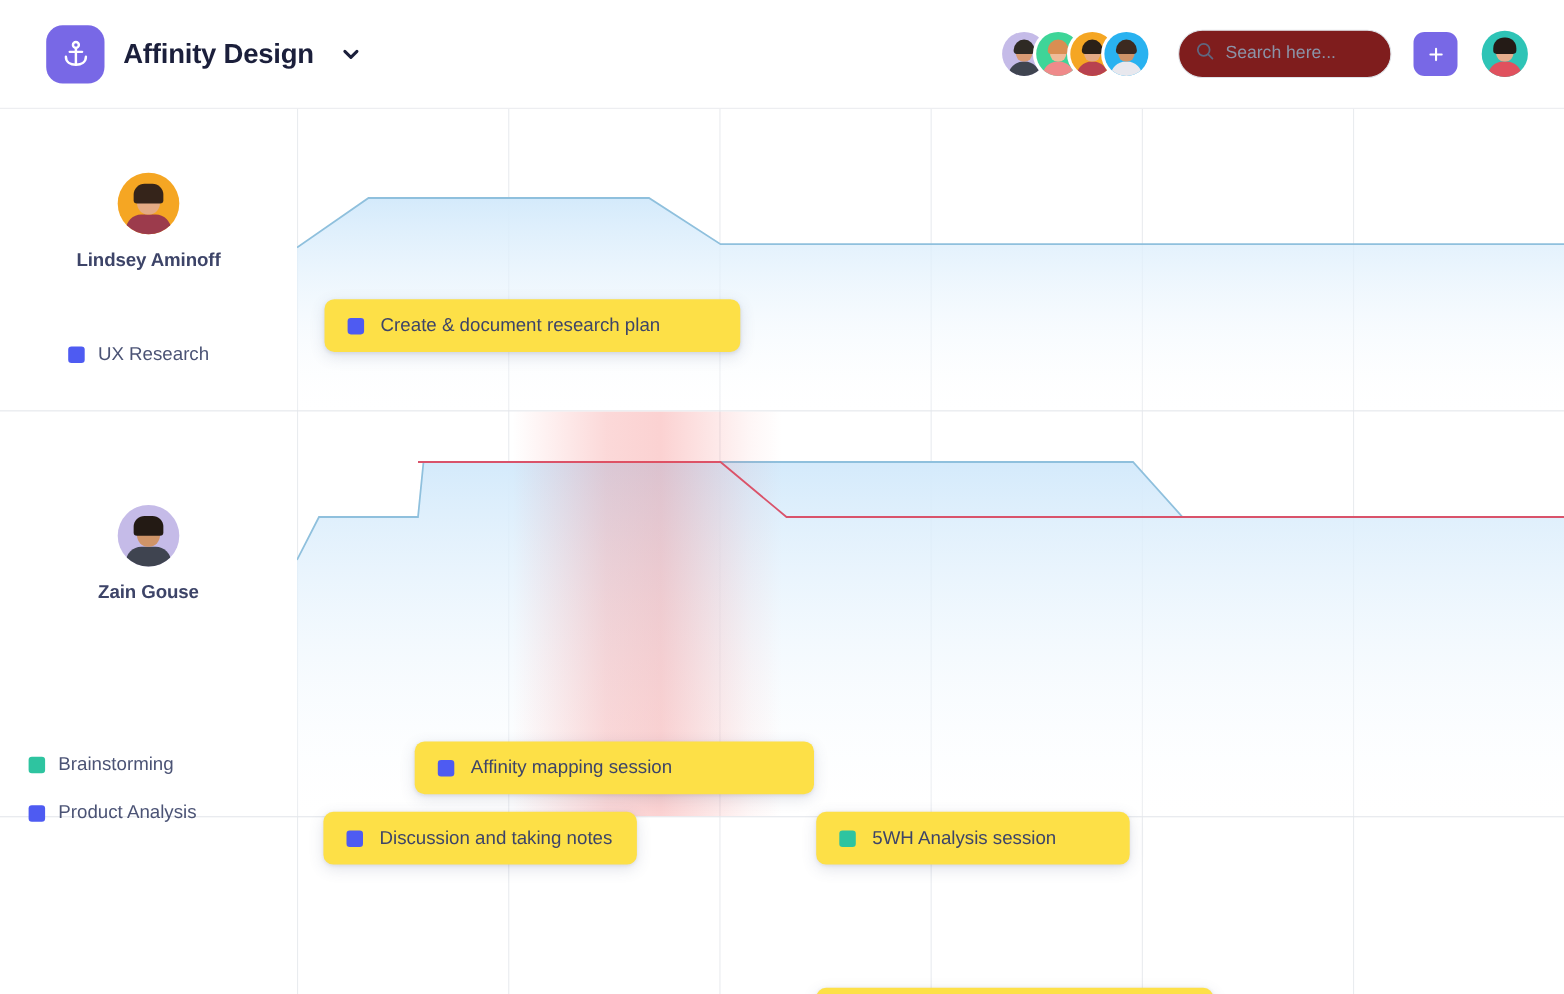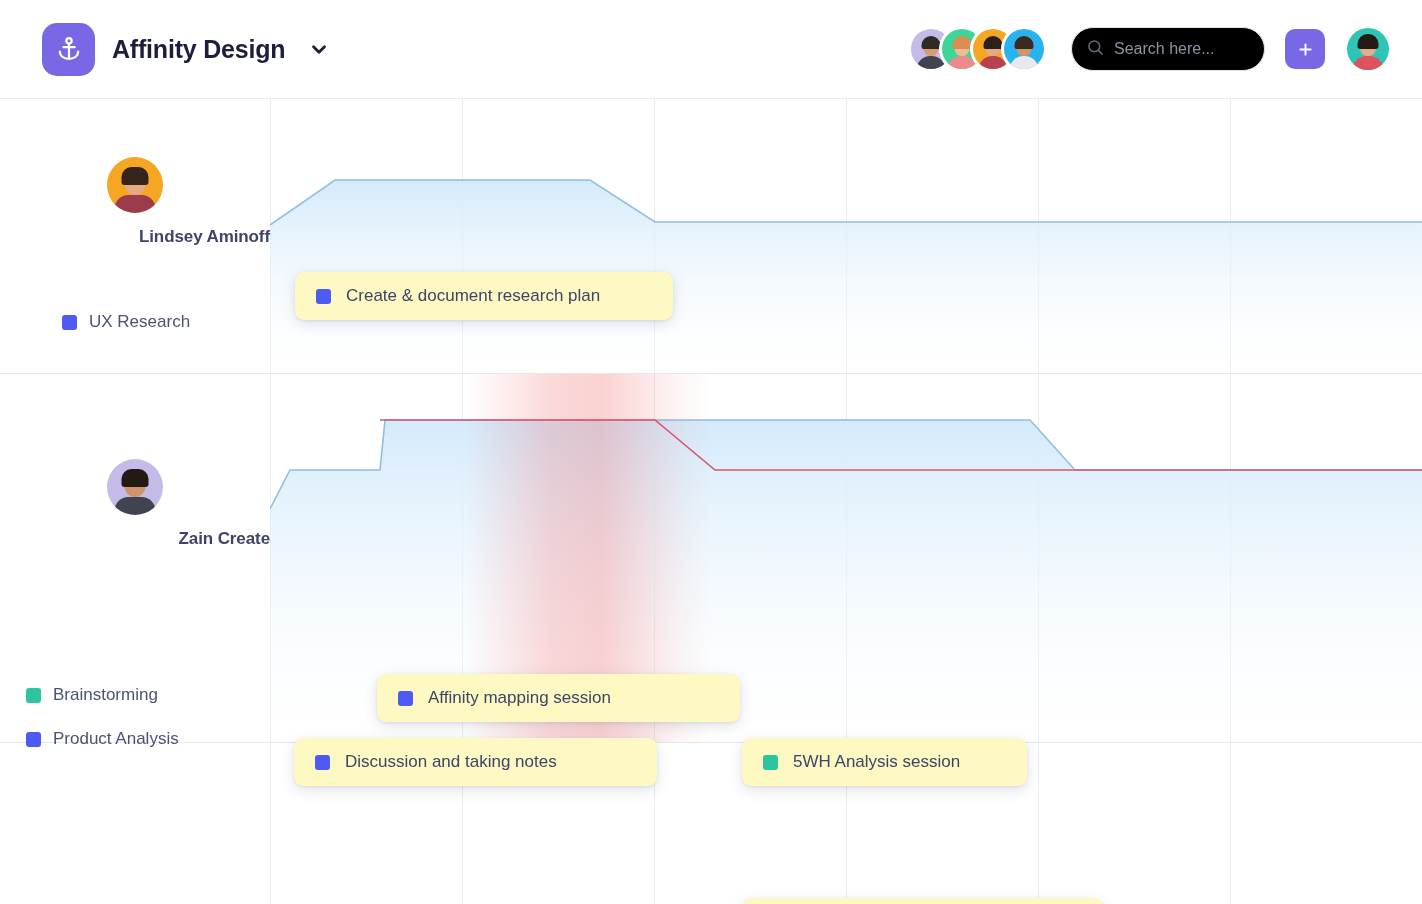--- a/index.html
+++ b/index.html
@@ -54,21 +54,21 @@
   }
   .av .body {
     position: absolute; left: 50%; transform: translateX(-50%);
     bottom: -4px; width: 29px; height: 17px; border-radius: 14px 14px 0 0;
     background: #444a5a;
   }
 
   .search-box {
     width: 194px; height: 44px; border: 1px solid #dfe3e8; border-radius: 24px;
     display: flex; align-items: center; gap: 9px; padding: 0 14px;
-    margin-left: 27px; background: #000000;
+    margin-left: 27px; background: #7f1d1d;
   }
   .search-input-txt { font-size: 16px; color: #8b93a7; white-space: nowrap; }
 
   .plus-btn {
     width: 40px; height: 40px; border-radius: 10px; background: #7868e6;
     display: flex; align-items: center; justify-content: center;
     margin-left: 20px; border: none; cursor: pointer;
   }
   .me-avatar { margin-left: 22px; width: 42px; height: 42px; }
 
@@ -84,21 +84,21 @@
   .hline { position: absolute; left: 0; right: 0; height: 1px; background: #e4e7eb; }
 
   .rows { position: absolute; inset: 0; }
   .row { position: absolute; left: 0; width: 1422px; }
 
   
   .sidecell {
     position: absolute; left: 0; top: 0; width: 270px; height: 100%;
     background: transparent;
   }
-  .person { position: absolute; left: 0; width: 270px; text-align: right; }
+  .person { position: absolute; left: 0; width: 270px; text-align: center; }
   .person-av {
     width: 56px; height: 56px; border-radius: 50%;
     margin: 0 auto 14px; position: relative; overflow: hidden;
   }
   .person-av .head { bottom: 18px; width: 21px; height: 24px; }
   .person-av .hair { bottom: 28px; width: 27px; height: 18px; }
   .person-av .body { bottom: -6px; width: 41px; height: 24px; }
   .person-name {
     font-size: 17px; font-weight: bold; color: #3d4468; letter-spacing: -0.1px;
   }
@@ -124,21 +124,21 @@
       rgba(240,80,80,0.22) 35%,
       rgba(240,80,80,0.26) 55%,
       rgba(240,80,80,0.05) 88%,
       rgba(240,80,80,0) 100%);
     pointer-events: none;
   }
 
   
   .card {
     position: absolute;
-    height: 48px; background: #fef9c3; border-radius: 9px;
+    height: 48px; background: #fde047; border-radius: 9px;
     box-shadow: 0 4px 14px rgba(70,80,120,0.16), 0 1px 3px rgba(70,80,120,0.10);
     display: flex; align-items: center; gap: 15px;
     padding: 0 21px; cursor: pointer;
   }
   .card-label { font-size: 17px; color: #3d4468; white-space: nowrap; }
 </style>
 </head>
 <body>
 
 <div class="header">
@@ -268,36 +268,36 @@
           </svg>
           <div class="redband" style="left: 196px; width: 245px;"></div>
         </div>
         <div class="sidecell">
           <div class="person" style="top: 85px;">
             <div class="av person-av" style="background: rgb(197, 187, 232);">
               <span class="body" style="background:#3f4450"></span>
               <span class="head" style="background:#cf9468"></span>
               <span class="hair" style="background:#231a14"></span>
             </div>
-            <div class="person-name">Zain Create</div>
+            <div class="person-name">Zain Gouse</div>
           </div>
           <div class="legend-item" style="top: 311px;">
             <span class="sw" style="background:#2ec4a0"></span>
             <span class="legend-label">Brainstorming</span>
           </div>
           <div class="legend-item" style="top: 355px;">
             <span class="sw" style="background:#4e5bf2"></span>
             <span class="legend-label">Product Analysis</span>
           </div>
         </div>
         <div class="card" style="left: 377px; top: 300px; width: 363px;">
           <span class="sw" style="background:#4e5bf2"></span>
           <span class="card-label">Affinity mapping session</span>
         </div>
-        <div class="card" style="left: 294px; top: 364px; width: 363px;">
+        <div class="card" style="left: 294px; top: 364px; width: 285px;">
           <span class="sw" style="background:#4e5bf2"></span>
           <span class="card-label">Discussion and taking notes</span>
         </div>
         <div class="card" style="left: 742px; top: 364px; width: 285px;">
           <span class="sw" style="background:#2ec4a0"></span>
           <span class="card-label">5WH Analysis session</span>
         </div>
       </div>
       <div class="row" style="top: 644px; height: 161px;">
         <div class="chartarea"></div>

